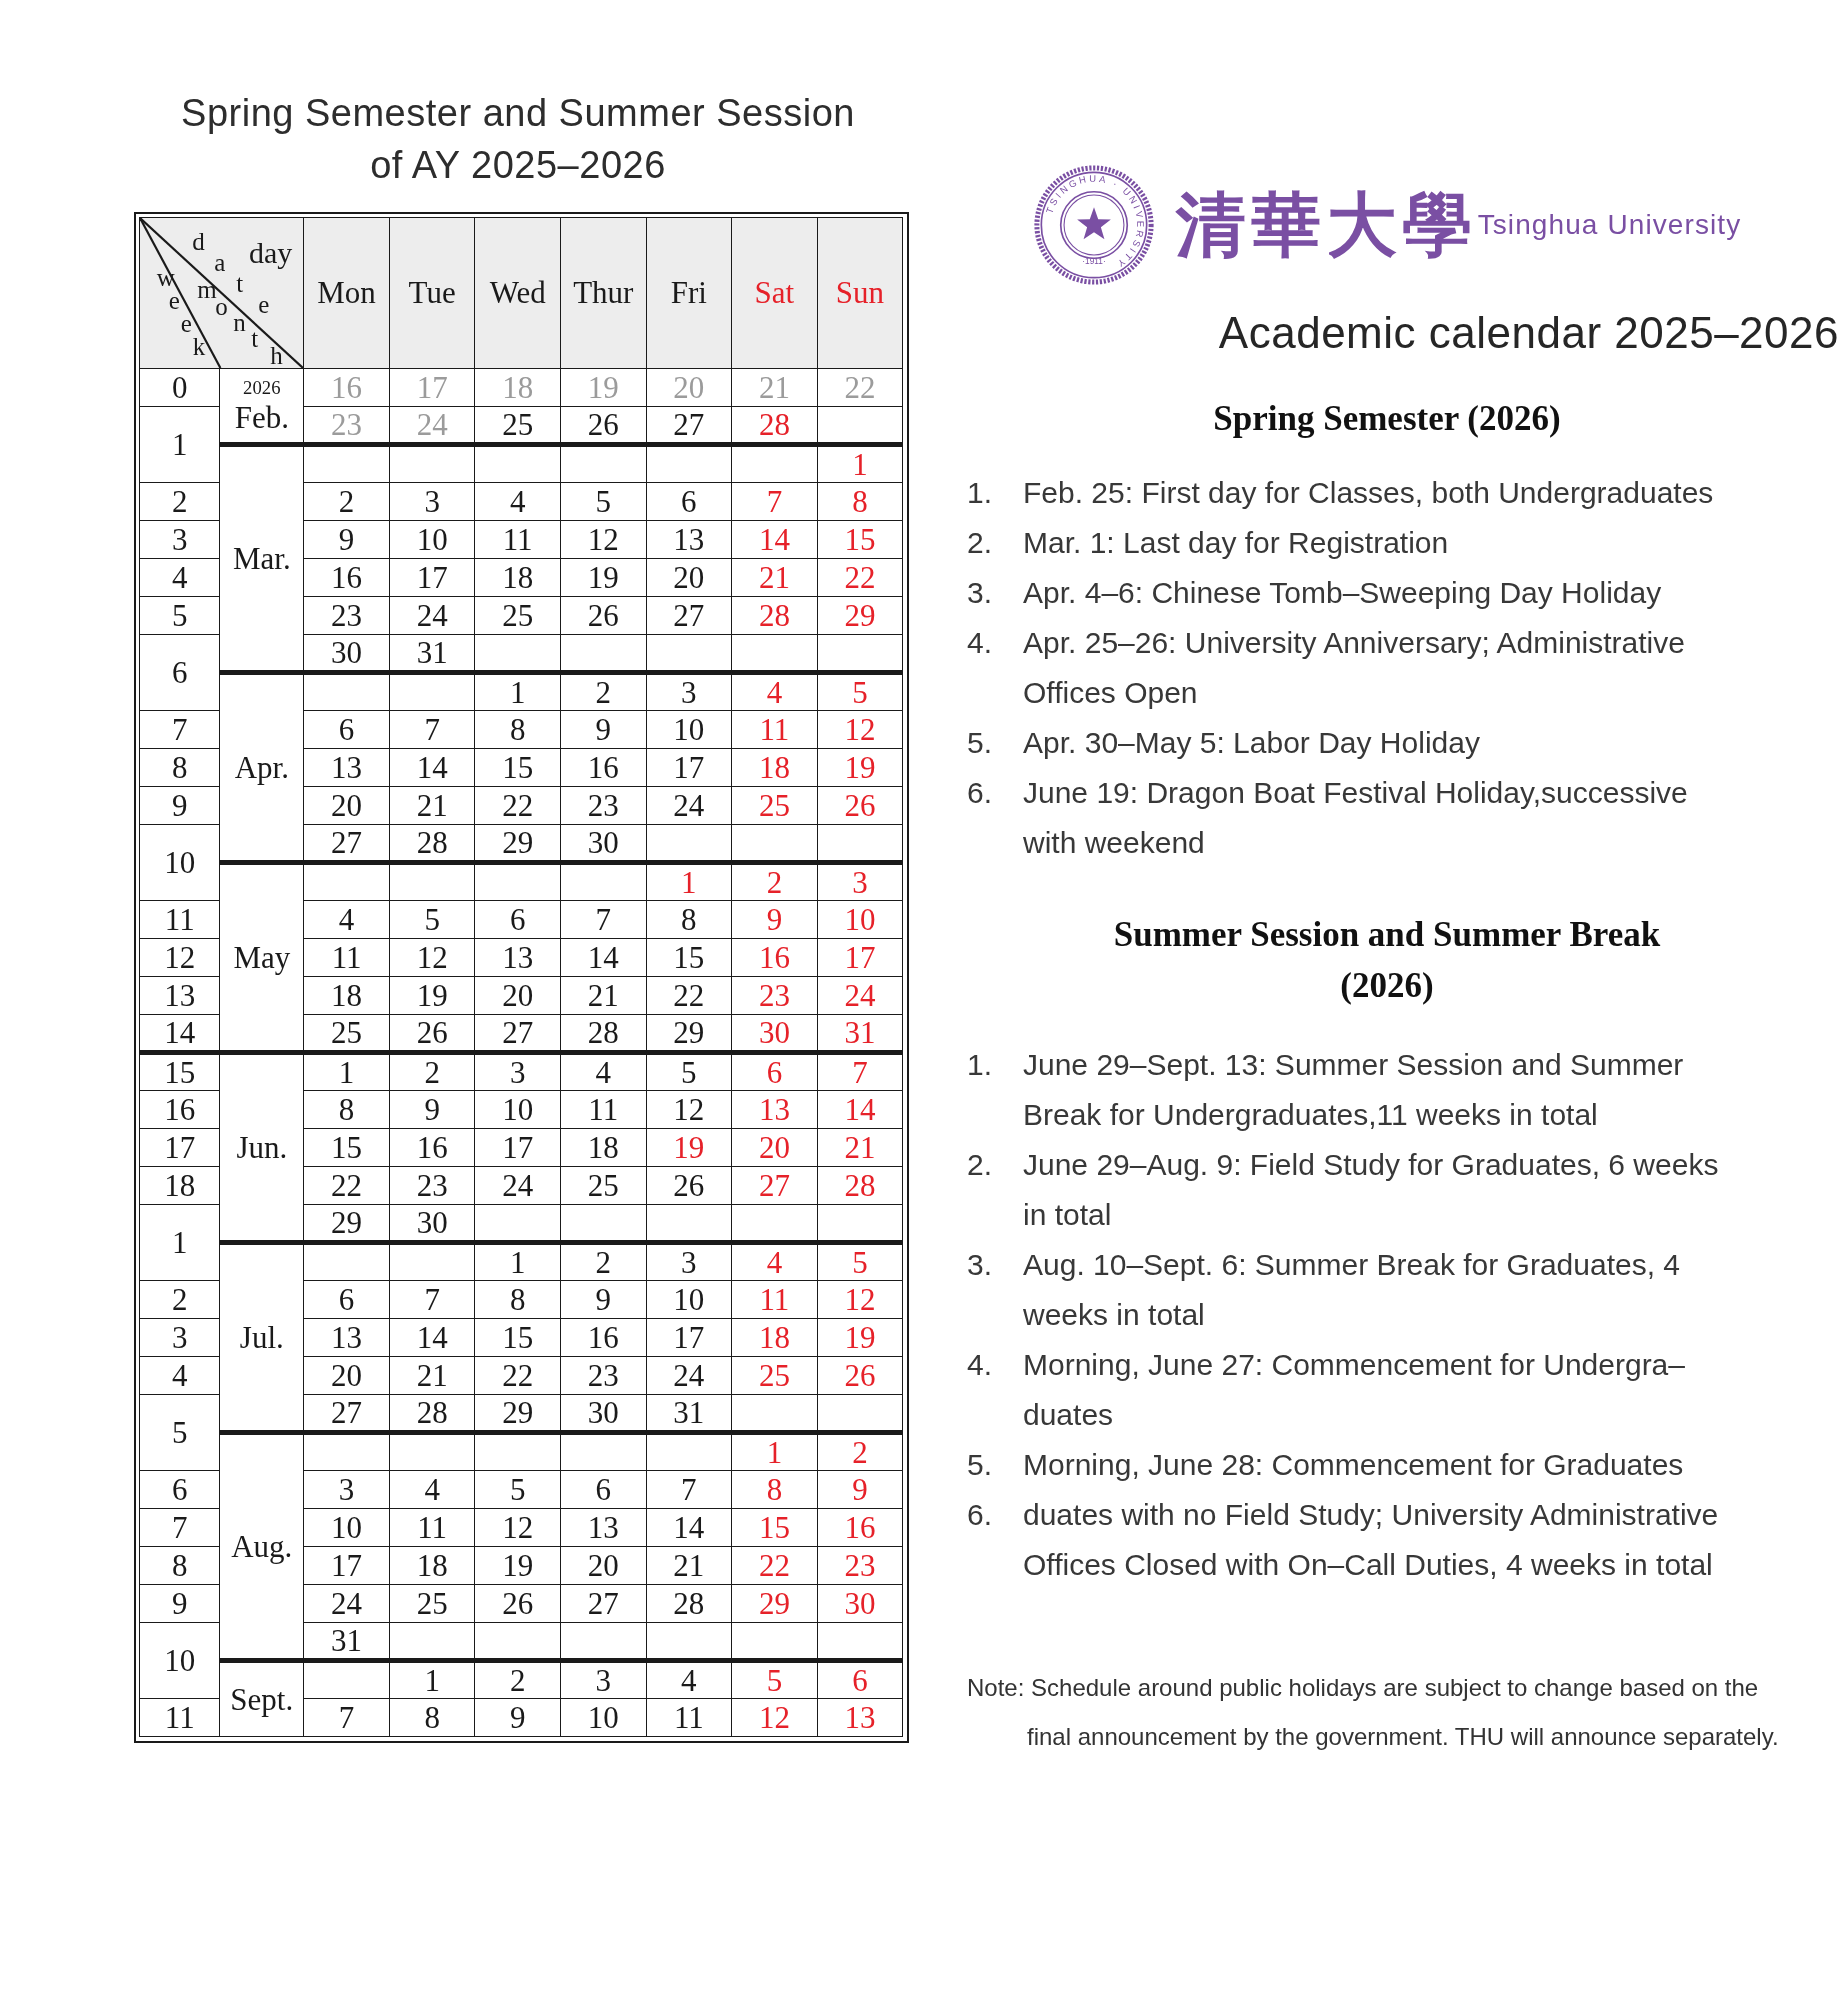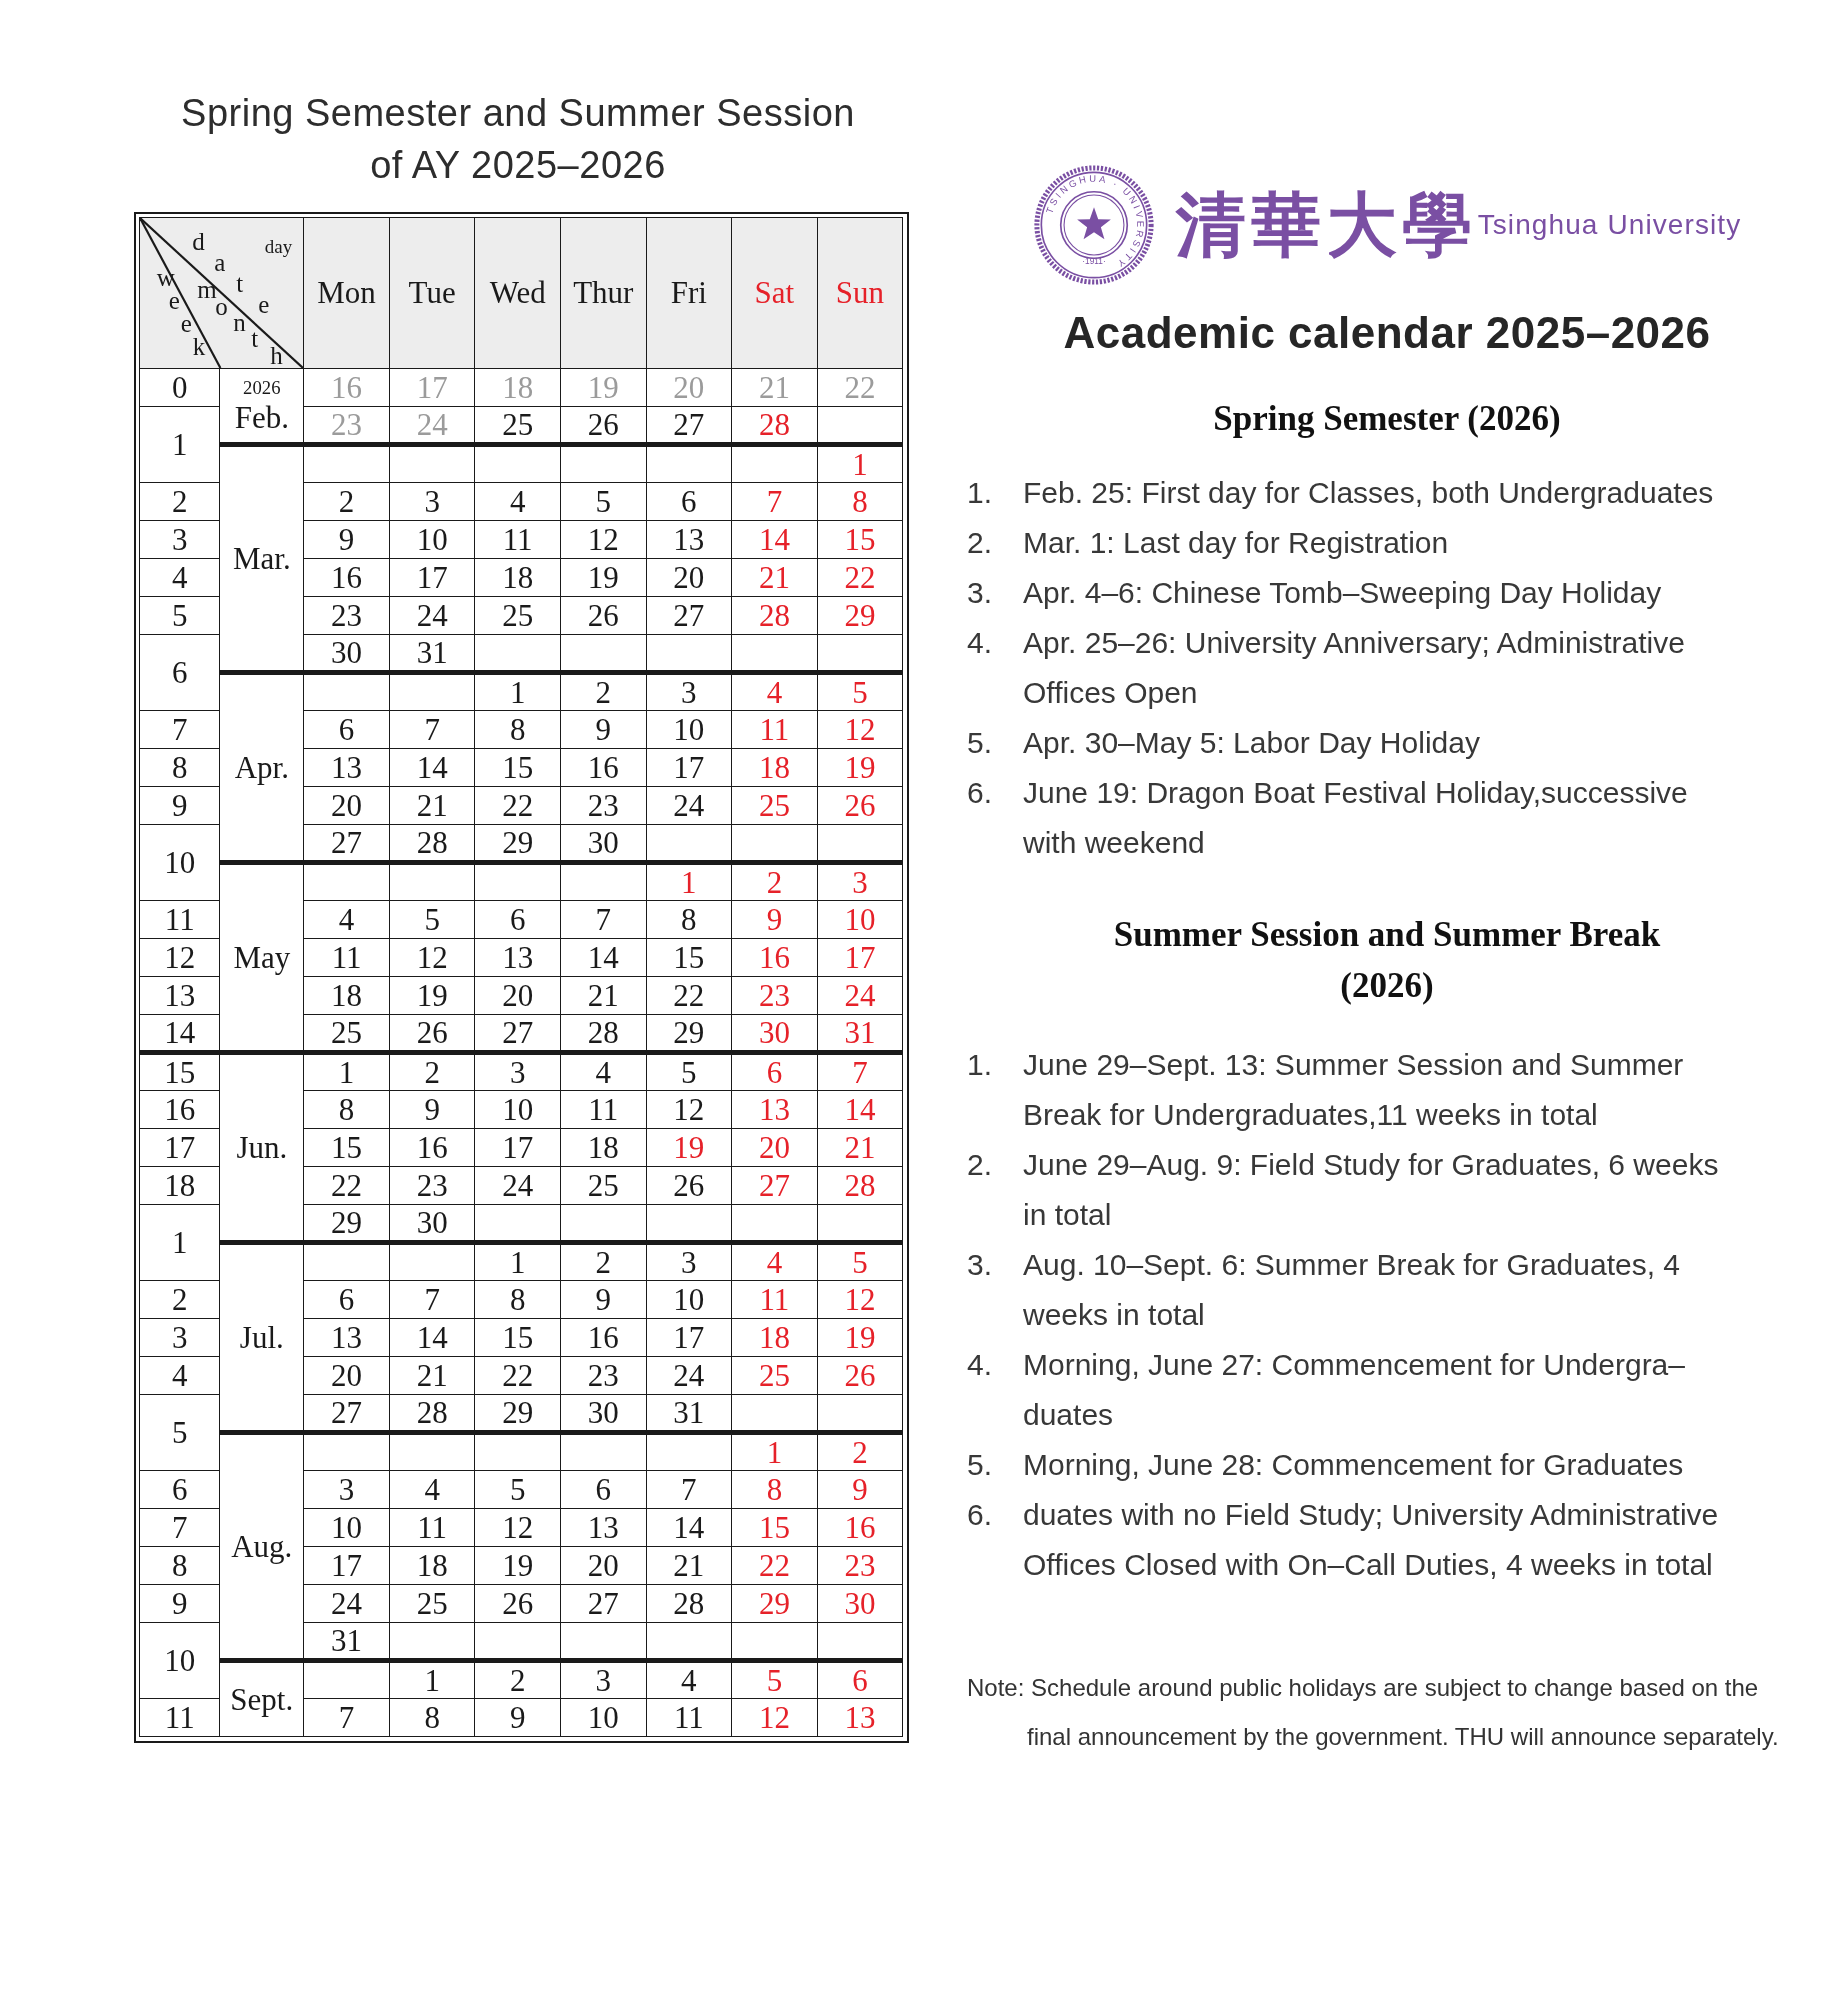--- a/index.html
+++ b/index.html
@@ -29,31 +29,31 @@
   table.cal tr.msep td{border-top:5px solid var(--ink);}
   td.mo .sub{font-size:18.7px;line-height:1;margin-bottom:4.4px;}
   th.corner{position:relative;padding:0;overflow:hidden;}
   th.corner svg{position:absolute;left:0;top:0;width:100%;height:100%;}
   .lab{position:absolute;font-family:"Liberation Serif",serif;font-size:25px;color:var(--ink);}
   .lab span{position:absolute;}
   .lab-week{left:16.5px;top:46px;}
   .lab-date{left:52px;top:10px;}
   .lab-month{left:57px;top:58px;}
   .lab-day{position:absolute;right:11px;top:17.6px;font-family:"Liberation Serif",serif;
-    font-size:19px;color:var(--ink);}
+    font-size:30px;color:var(--ink);}
 
   
   .right{position:absolute;left:935px;top:0;width:904px;}
   .logo-row{margin-top:161px;display:flex;justify-content:center;align-items:center;gap:21px;height:128px;}
   .seal{width:122px;height:122px;flex:0 0 auto;}
   .logo-text{display:flex;flex-direction:row;align-items:center;}
   .cjk{font-family:"DejaVu Sans","Liberation Sans",sans-serif;font-size:70px;line-height:1.15;
     letter-spacing:5.5px;color:var(--purple);font-weight:bold;}
   .wordmark{font-size:28px;letter-spacing:1.1px;color:var(--purple);margin-top:0;}
-  .acad-title{margin-top:18.7px;text-align:center;font-size:44px;font-weight:bold;color:#262626;letter-spacing:0.5px;}
+  .acad-title{margin-top:18.7px;text-align:right;font-size:44px;font-weight:normal;color:#262626;letter-spacing:0.5px;}
   .sec-h{margin-top:41px;text-align:center;font-family:"Liberation Serif",serif;font-size:35px;
     font-weight:bold;color:#111;}
   .sec-h .hl{display:block;line-height:51px;}
   .olist{margin-top:29px;font-size:30px;color:var(--text);}
   .olist .item{position:relative;padding-left:88px;}
   .olist .num{position:absolute;left:32px;top:0;height:50px;line-height:50px;}
   .olist .line{height:50px;line-height:50px;white-space:nowrap;}
   .note{margin-top:73px;font-size:24px;color:#333;}
   .note-line1{margin-left:32px;height:49px;line-height:49px;white-space:nowrap;}
   .note-line2{margin-left:92px;height:49px;line-height:49px;white-space:nowrap;}

